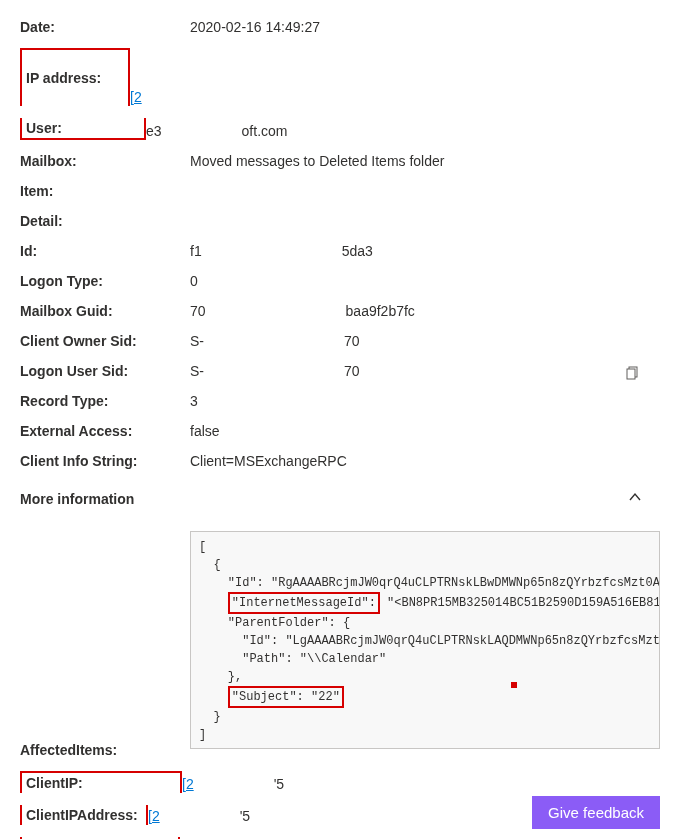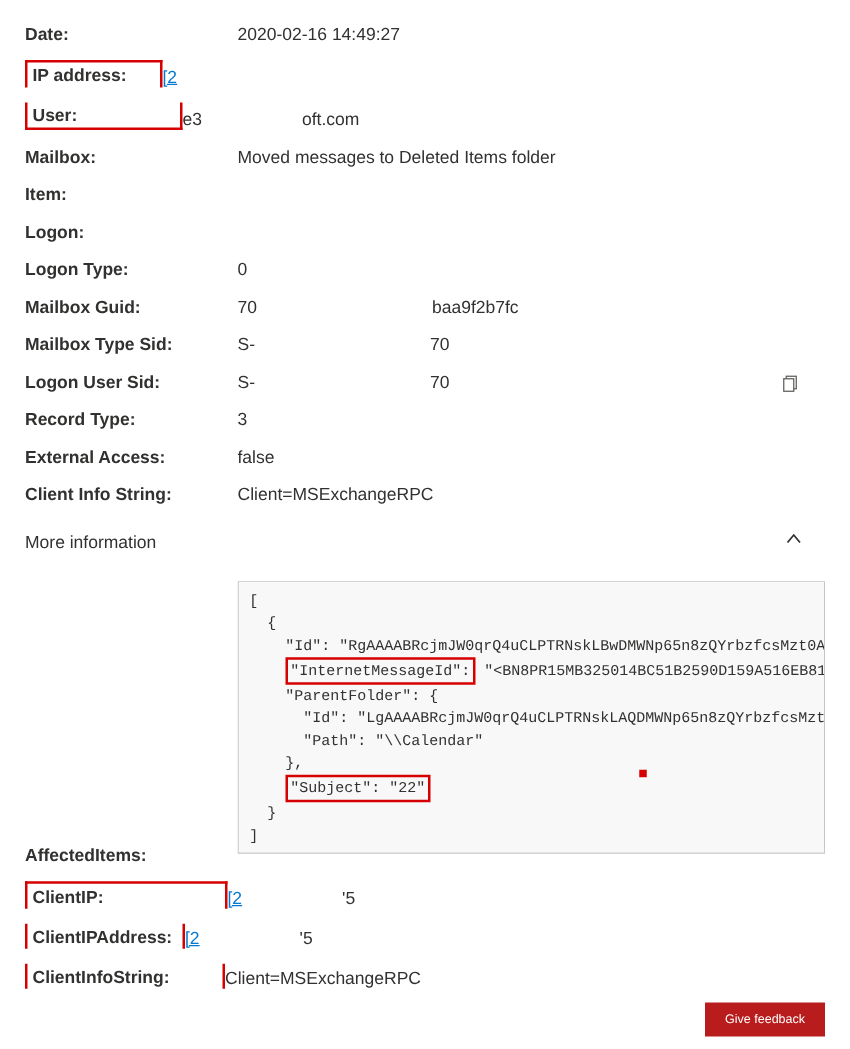--- a/index.html
+++ b/index.html
@@ -41,21 +41,21 @@
   }
   .more-info {
     display: flex;
     justify-content: space-between;
     align-items: center;
     padding: 14px 0;
     cursor: pointer;
   }
   .more-info-label {
     color: #323130;
-    font-weight: 400;
+    font-weight: 700;
   }
   .chevron {
     font-size: 14px;
     color: #323130;
     margin-right: 18px;
   }
   .codebox {
     border: 1px solid #c8c6c4;
     background: #f8f8f8;
     font-family: Consolas, "Courier New", monospace;
@@ -73,24 +73,24 @@
   .red-dot {
     position: absolute;
     width: 6px;
     height: 6px;
     background: #d60000;
   }
   .feedback-btn {
     position: fixed;
     right: 20px;
     bottom: 10px;
-    background: #b91c1c;
+    background: #8b5cf6;
     color: #fff;
     padding: 8px 16px;
-    font-size: 10px;
+    font-size: 15px;
     border: none;
     cursor: pointer;
     z-index: 10;
     text-align: center;
   }
   .copy-icon {
     position: absolute;
     right: 20px;
     width: 14px;
     height: 14px;
@@ -107,49 +107,53 @@
 </style>
 </head>
 <body>
 
 <div id="top-fields">
     <div class="row">
       <div class="label-col">Date:</div>
       <div class="value-col">2020-02-16 14:49:27</div>
     </div>
     <div class="row">
-      <div class="label-col" style="border-top: 2px solid rgb(214, 0, 0); border-right: 2px solid rgb(214, 0, 0); border-bottom: none; border-left: 2px solid rgb(214, 0, 0); border-image: initial; width: 110px; padding: 1px 4px;">IP address:</div>
+      <div class="label-col" style="border-top: 2px solid rgb(214, 0, 0); border-right: 2px solid rgb(214, 0, 0); border-bottom: none; border-left: 2px solid rgb(214, 0, 0); border-image: initial; width: 110px; padding: 19px 4px;">IP address:</div>
       <div class="value-col"><span class="link">[2</span></div>
     </div>
     <div class="row">
       <div class="label-col" style="border-top: none; border-right: 2px solid rgb(214, 0, 0); border-bottom: 2px solid rgb(214, 0, 0); border-left: 2px solid rgb(214, 0, 0); border-image: initial; width: 126px; padding: 1px 4px;">User:</div>
       <div class="value-col"><span>e3</span><span style="display: inline-block; width: 80px;"></span><span>oft.com</span></div>
     </div>
     <div class="row">
       <div class="label-col">Mailbox:</div>
       <div class="value-col">Moved messages to Deleted Items folder</div>
     </div>
     <div class="row">
       <div class="label-col">Item:</div>
       <div class="value-col"></div>
     </div>
     <div class="row">
-      <div class="label-col">Logon:</div>
+      <div class="label-col">Detail:</div>
       <div class="value-col"></div>
+    </div>
+    <div class="row">
+      <div class="label-col">Id:</div>
+      <div class="value-col"><span>f1</span><span style="display: inline-block; width: 140px;"></span><span>5da3</span></div>
     </div>
     <div class="row">
       <div class="label-col">Logon Type:</div>
       <div class="value-col">0</div>
     </div>
     <div class="row">
       <div class="label-col">Mailbox Guid:</div>
       <div class="value-col"><span>70</span><span style="display: inline-block; width: 140px;"></span><span>baa9f2b7fc</span></div>
     </div>
     <div class="row">
-      <div class="label-col">Mailbox Type Sid:</div>
+      <div class="label-col">Client Owner Sid:</div>
       <div class="value-col"><span>S-</span><span style="display: inline-block; width: 140px;"></span><span>70</span></div>
     </div>
     <div class="row" style="position: relative;">
       <span class="copy-icon"><svg width="14" height="14" viewBox="0 0 14 14">
           <rect x="3" y="1" width="8" height="10" fill="none" stroke="#605e5c"></rect>
           <rect x="1" y="3" width="8" height="10" fill="#fff" stroke="#605e5c"></rect>
         </svg></span>
       <div class="label-col">Logon User Sid:</div>
       <div class="value-col"><span>S-</span><span style="display: inline-block; width: 140px;"></span><span>70</span></div>
     </div>

